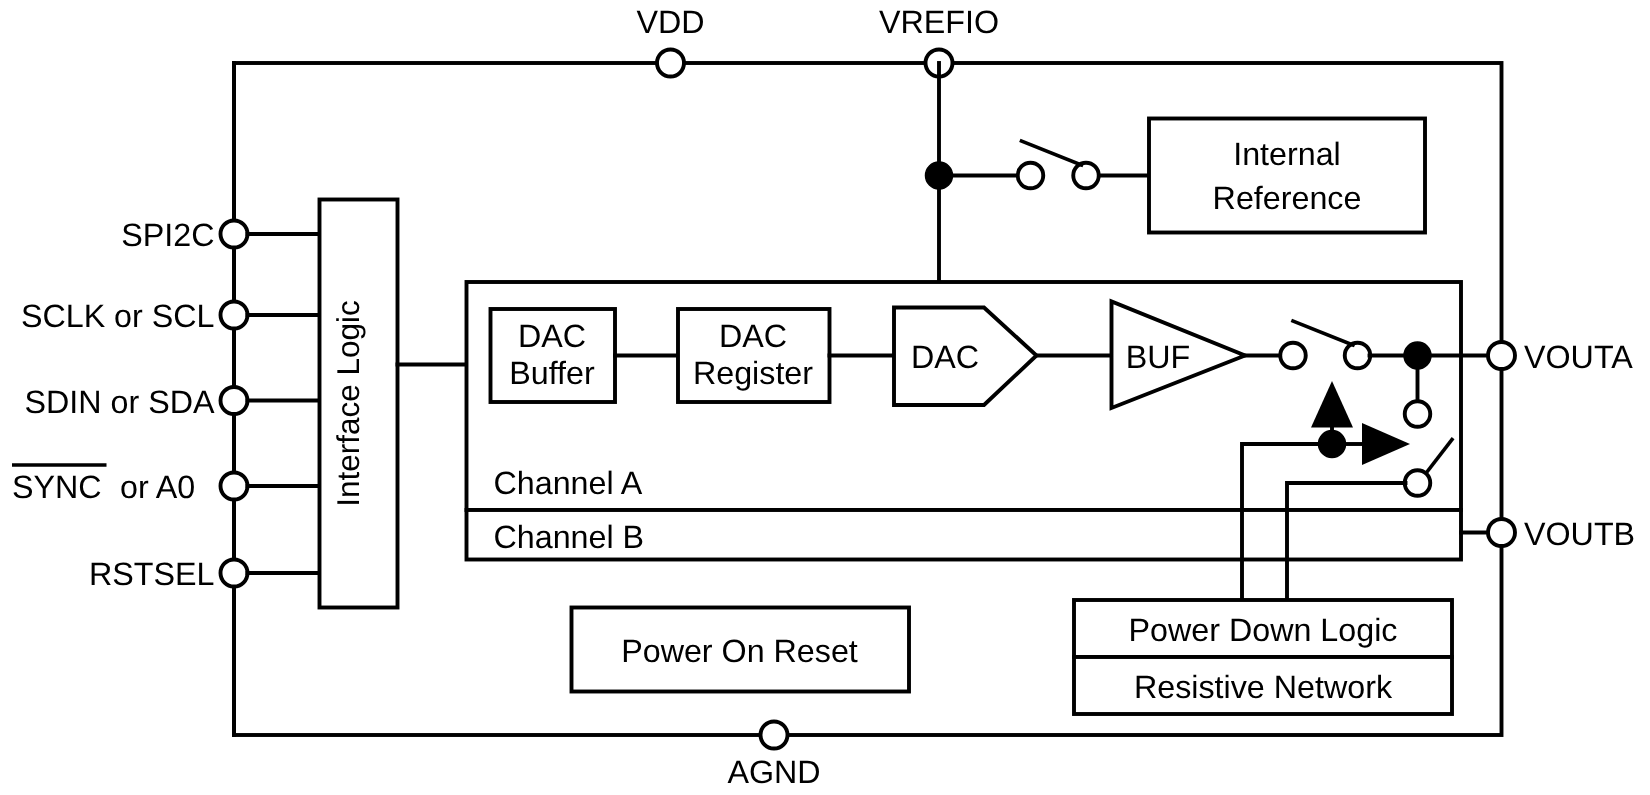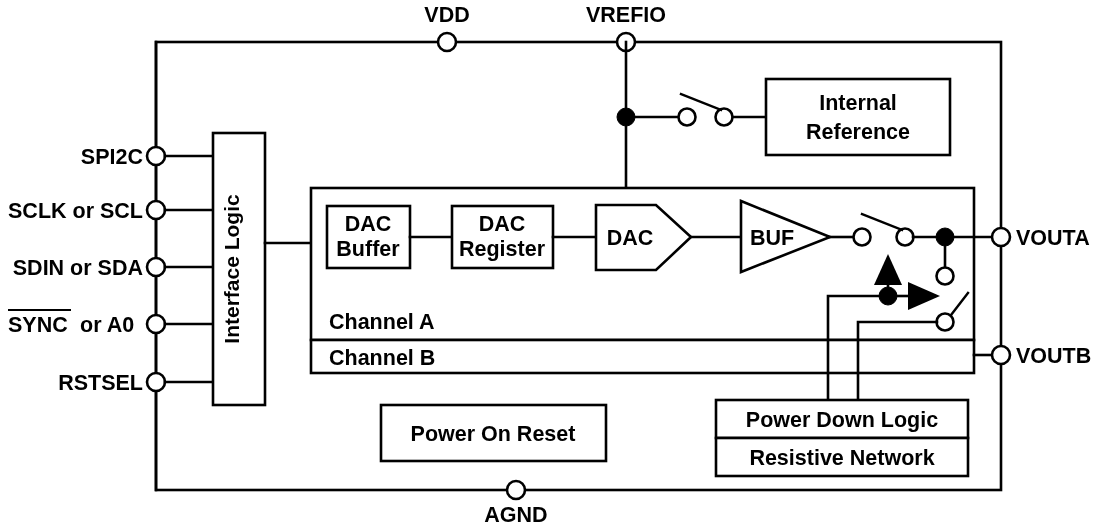--- a/index.html
+++ b/index.html
@@ -12,21 +12,20 @@
     width: 1100px;
     height: 530px;
     overflow: hidden;
     font-family: "Liberation Sans", sans-serif;
   }
   #diagram-root {
     position: relative;
     width: 1100px;
     height: 516px;
     background: #ffffff;
-    font-weight: bold;
   }
   svg#block-diagram {
     display: block;
     width: 1100px;
     height: 530px;
     background: #ffffff;
   }
   .wire {
     stroke: #000000;
     stroke-width: 2.6;

